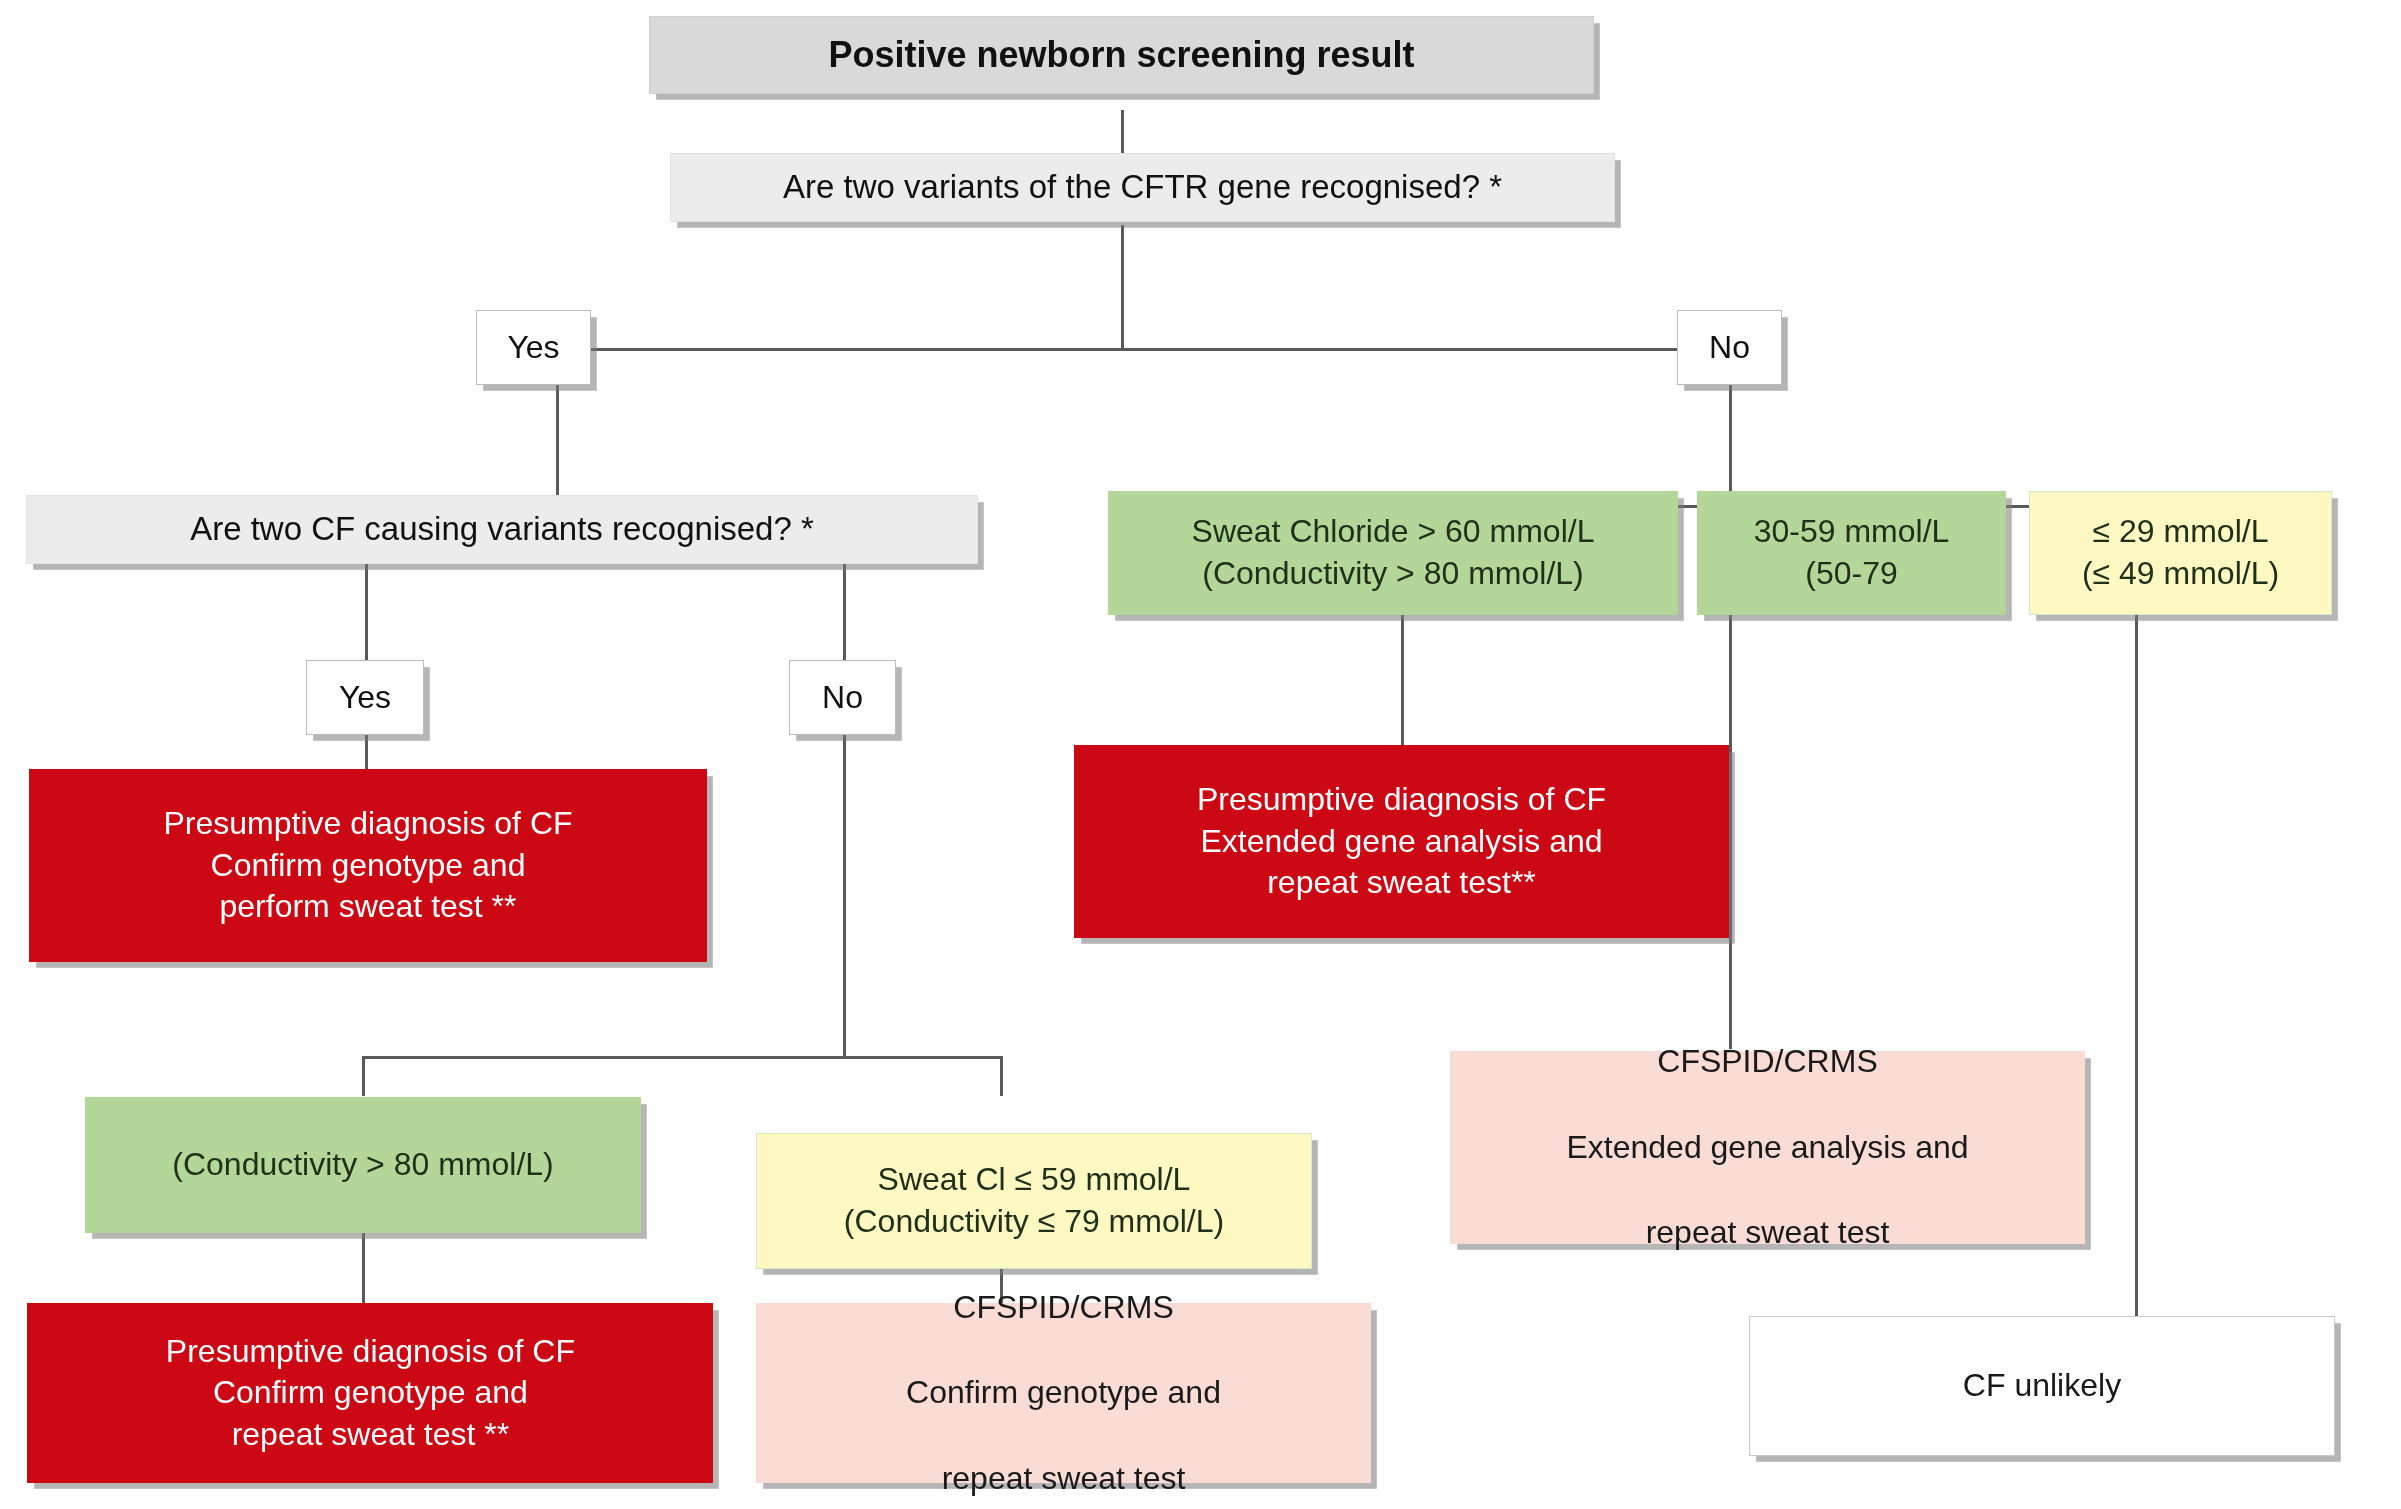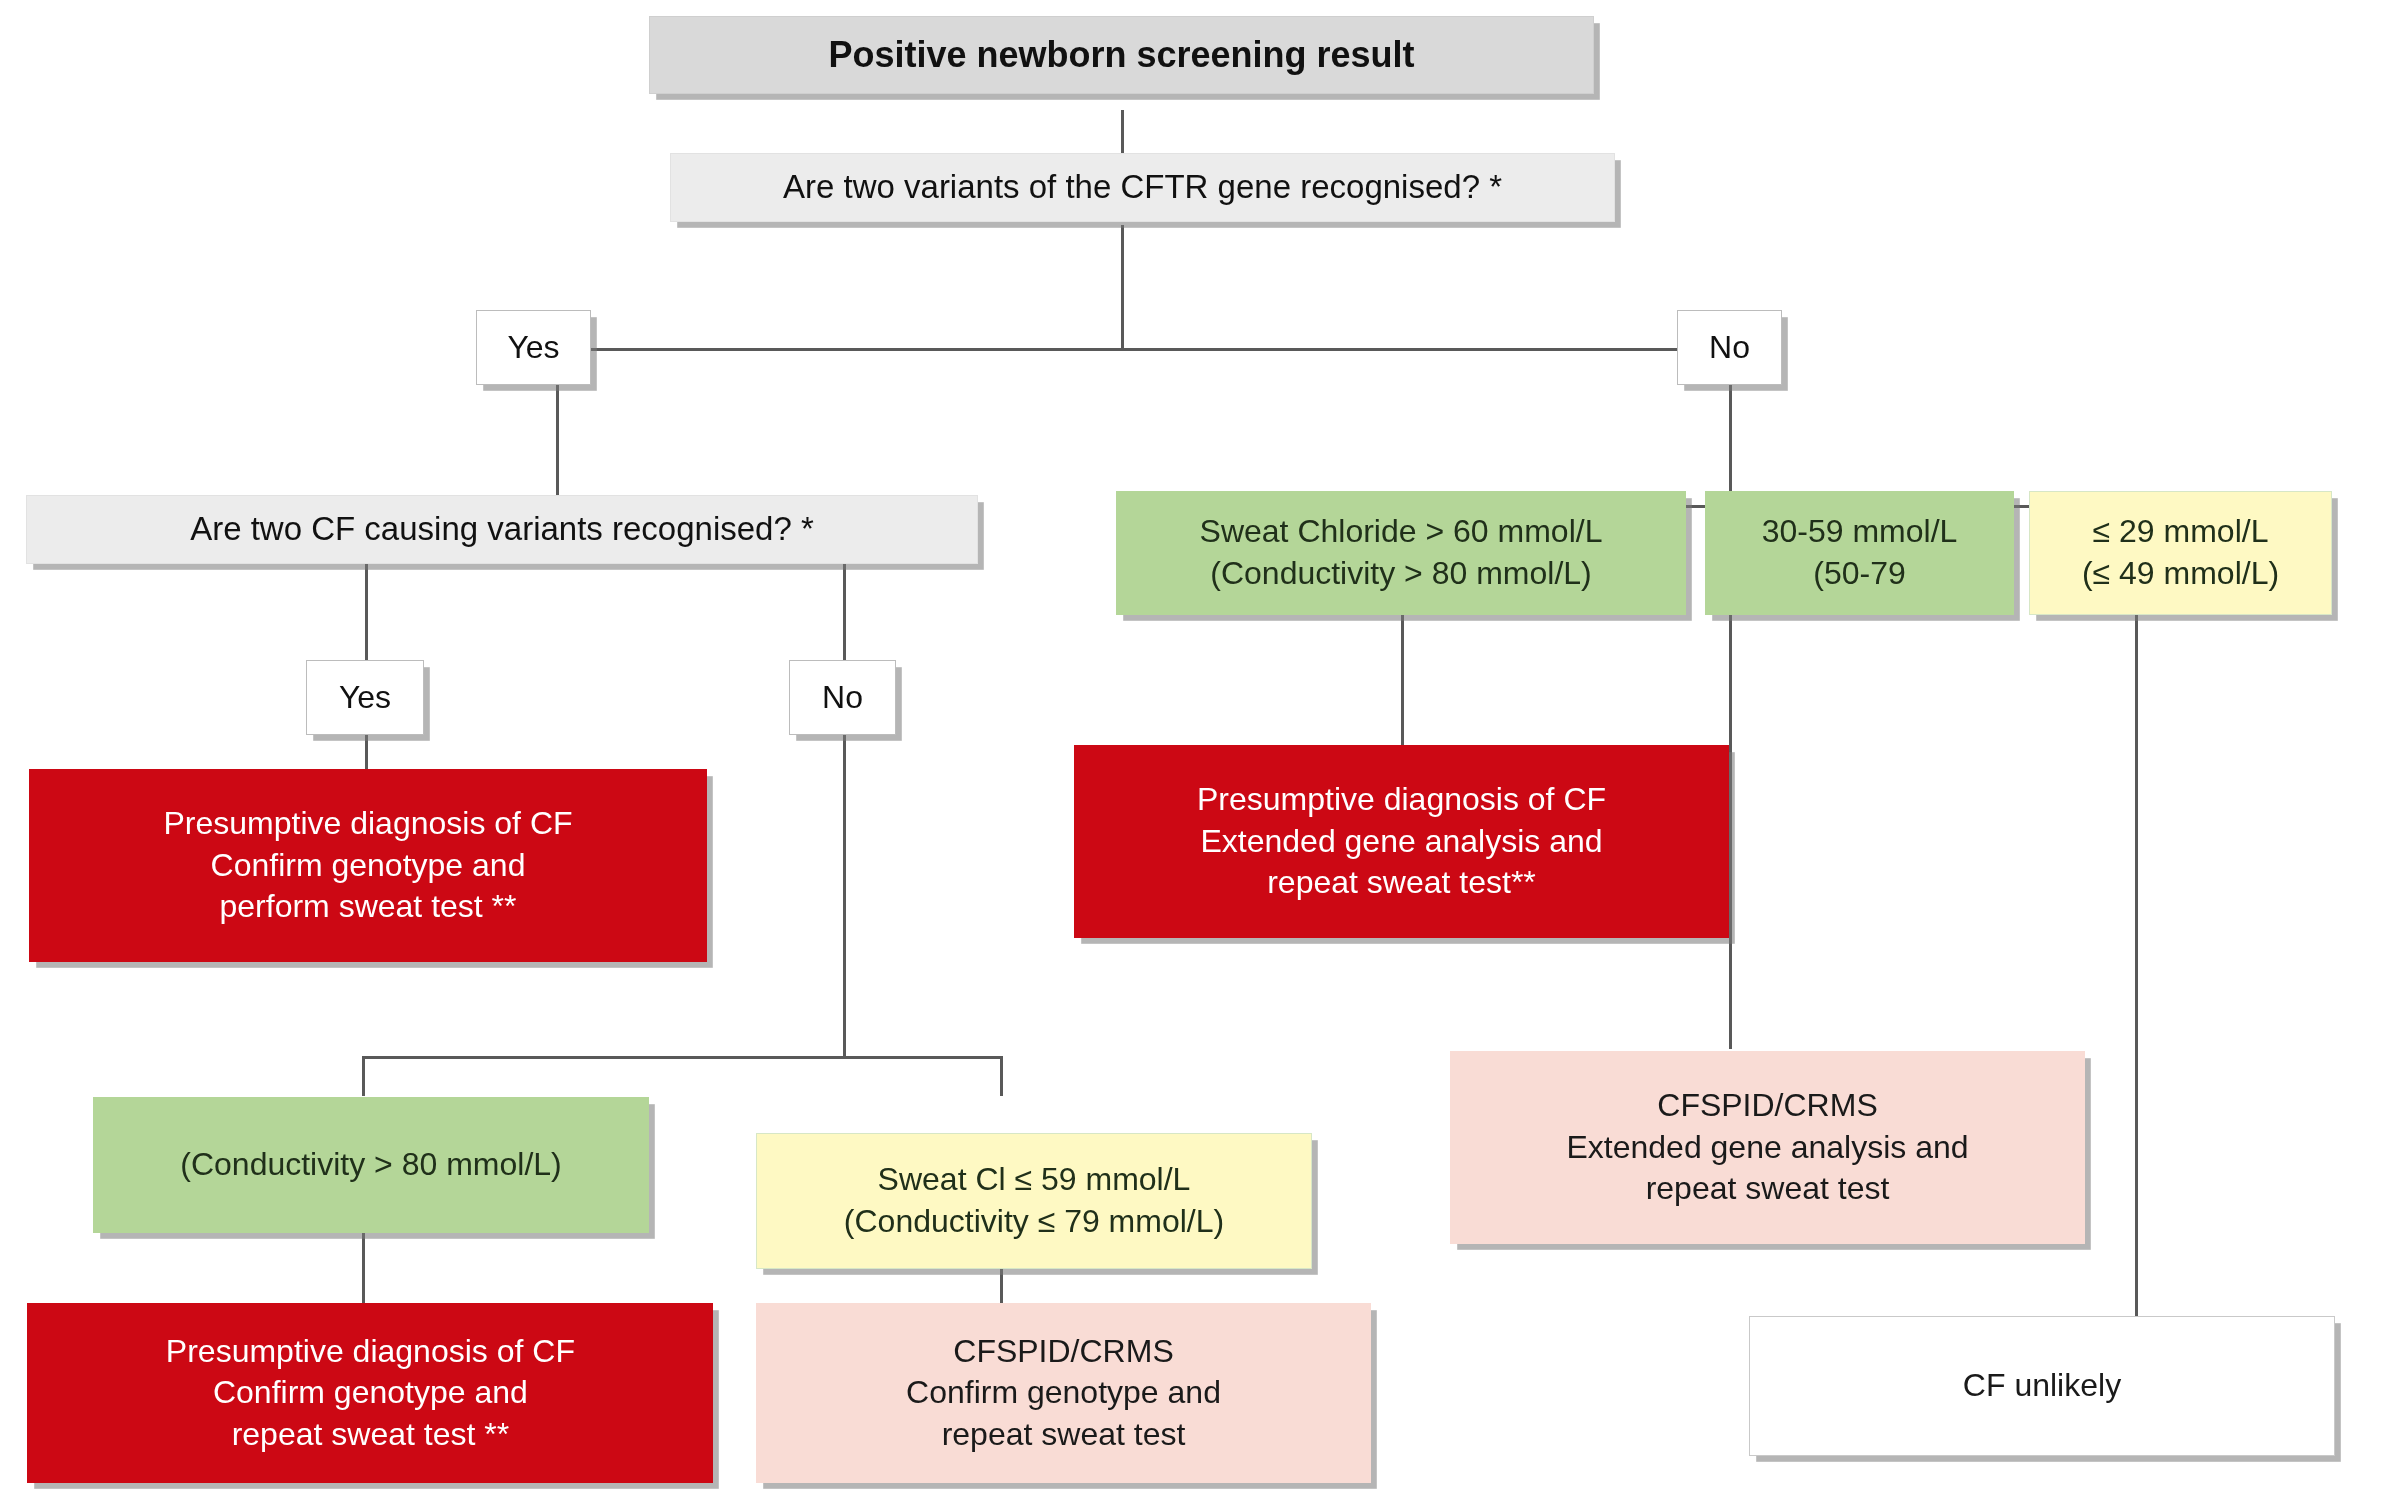--- a/index.html
+++ b/index.html
@@ -52,39 +52,39 @@
   .n-dec {
     background: #ffffff;
     border-color: #bcbcbc;
     font-size: 32px;
   }
   .n-green {
     background: #b4d698;
     border-color: #b4d698;
     color: #20301a;
     font-size: 32px;
-    margin-left: 8px;
   }
   .n-green-light {
     background: #fef9c3;
     border-color: #d7e7c6;
     color: #20301a;
     font-size: 32px;
   }
   .n-red {
     background: #cc0814;
     border-color: #cc0814;
     color: #ffffff;
     font-size: 32px;
   }
   .n-pink {
     background: #f9dcd5;
     border-color: #f9dcd5;
     color: #1a1a1a;
     font-size: 32px;
+    gap: 44px;
   }
   .n-white {
     background: #ffffff;
     border-color: #c9c9c9;
     color: #1a1a1a;
     font-size: 32px;
   }
 
   
   .conn {

